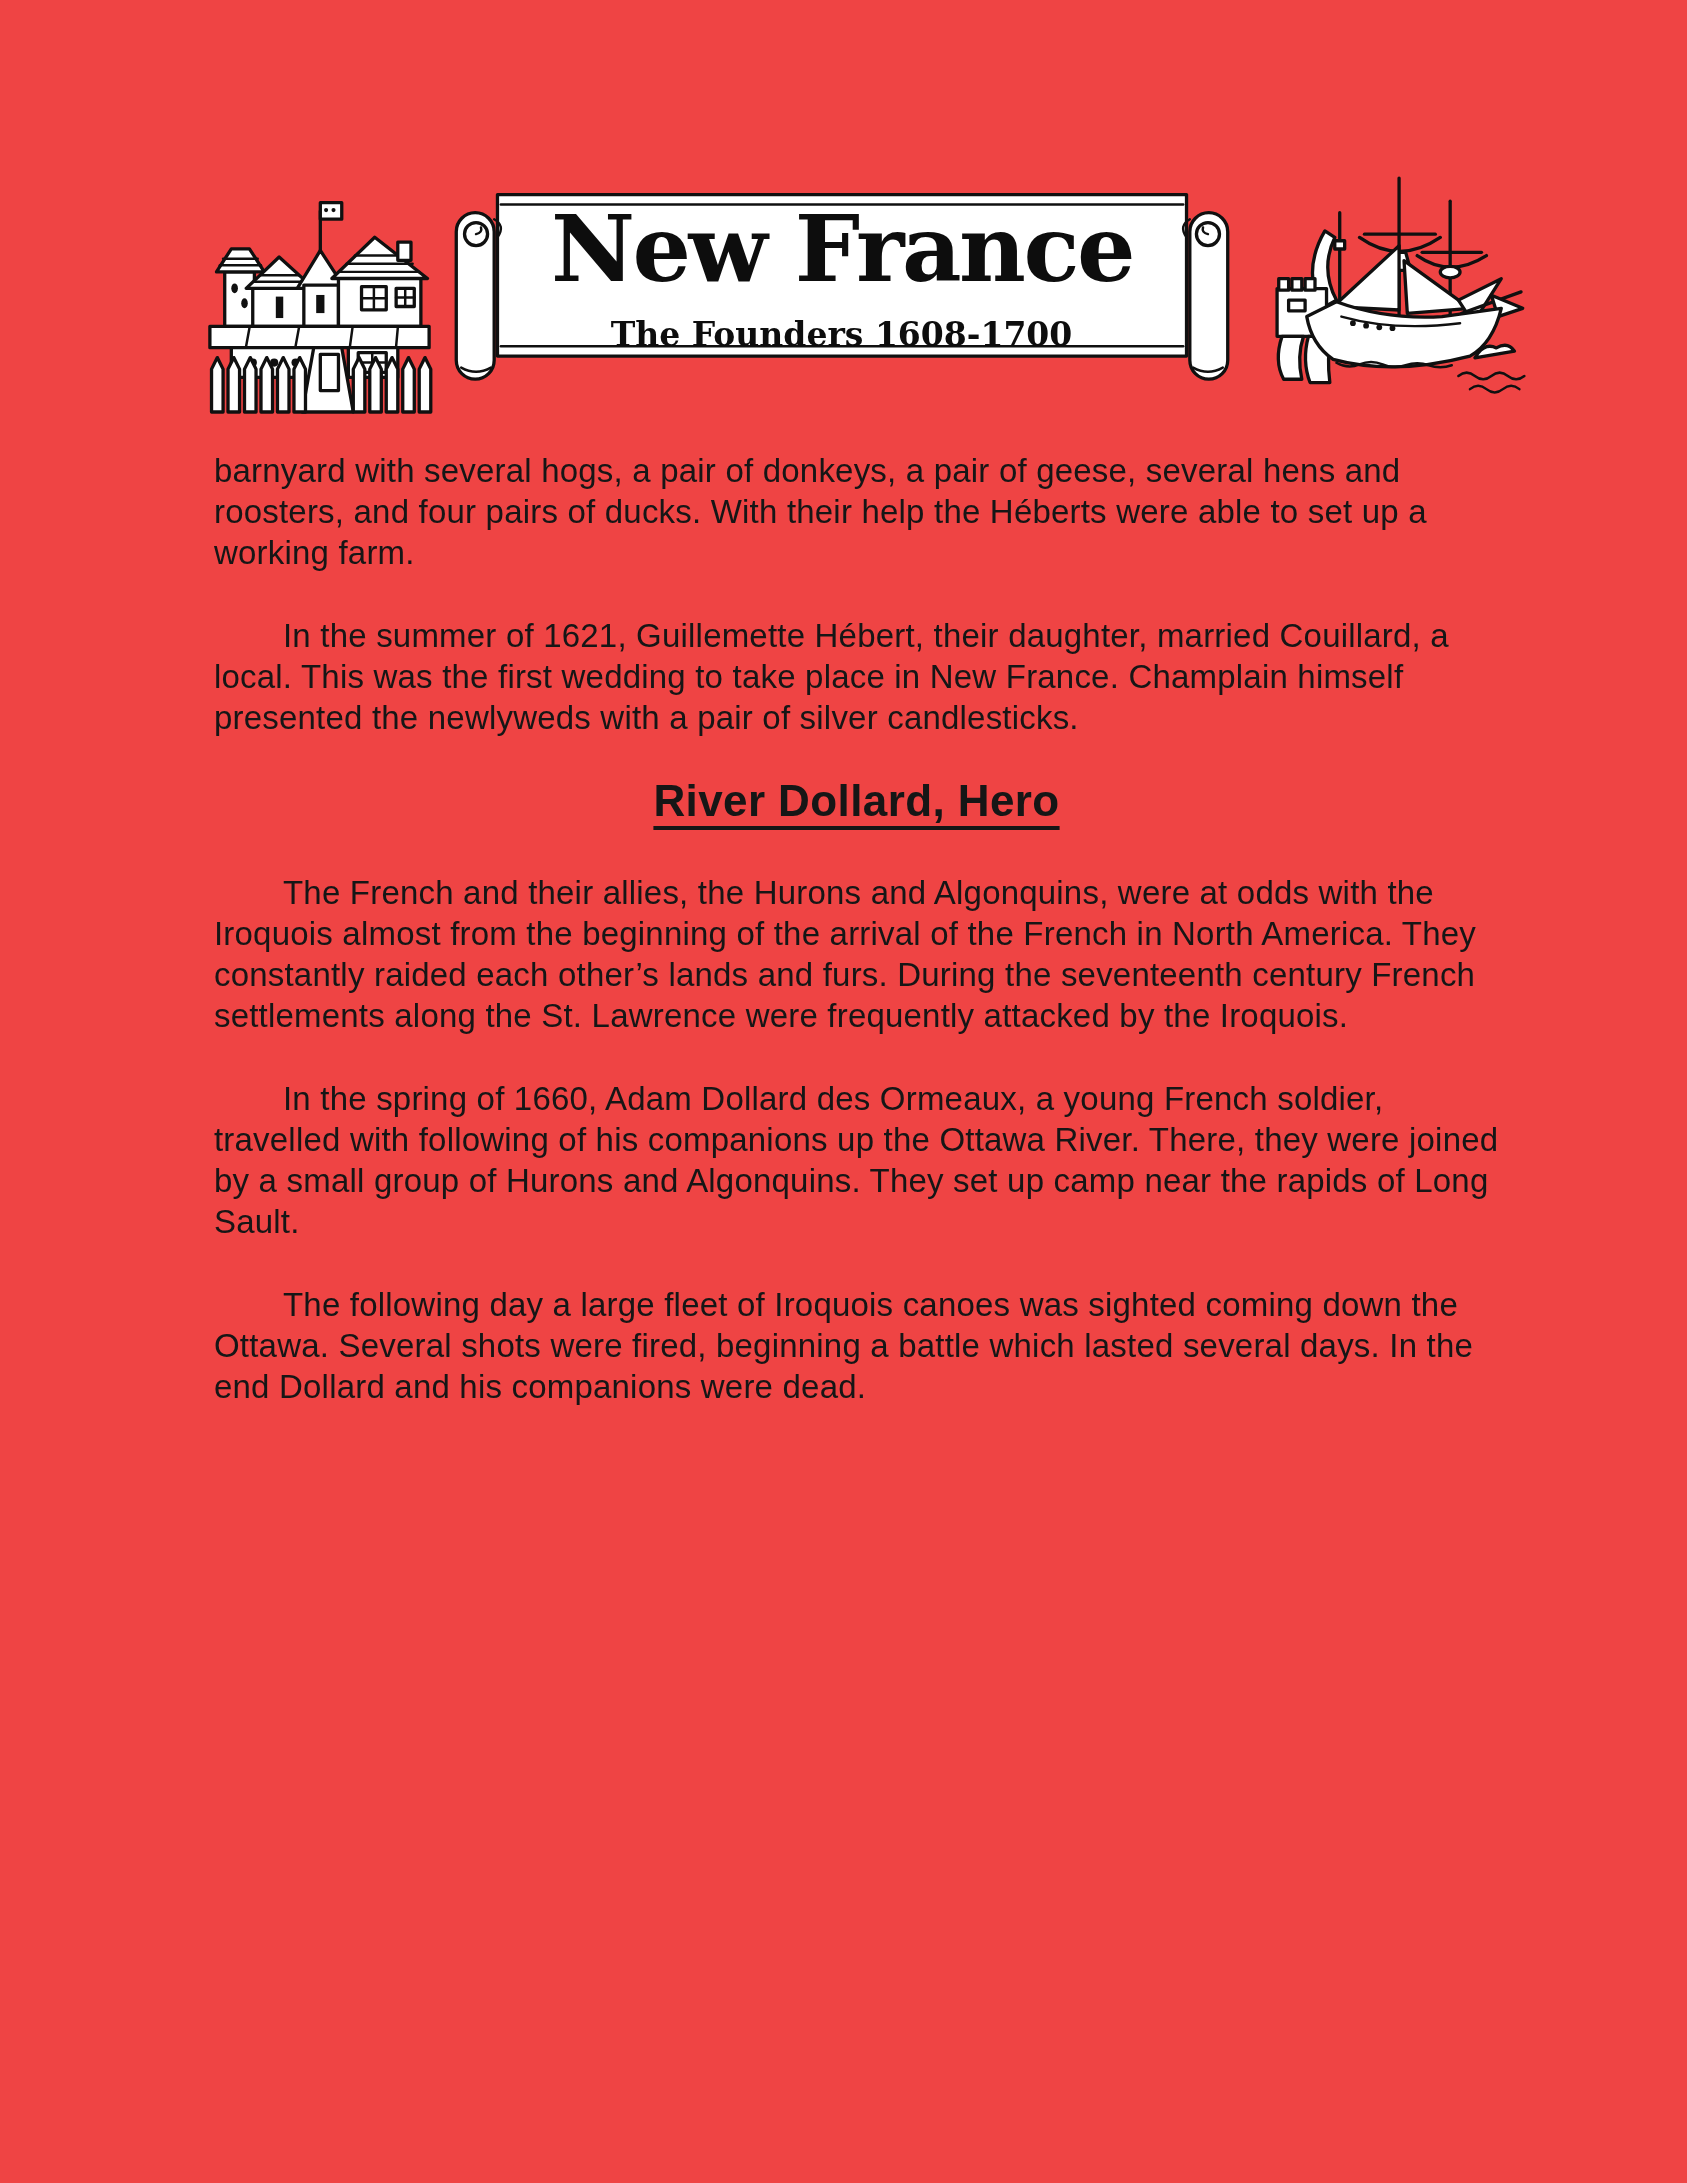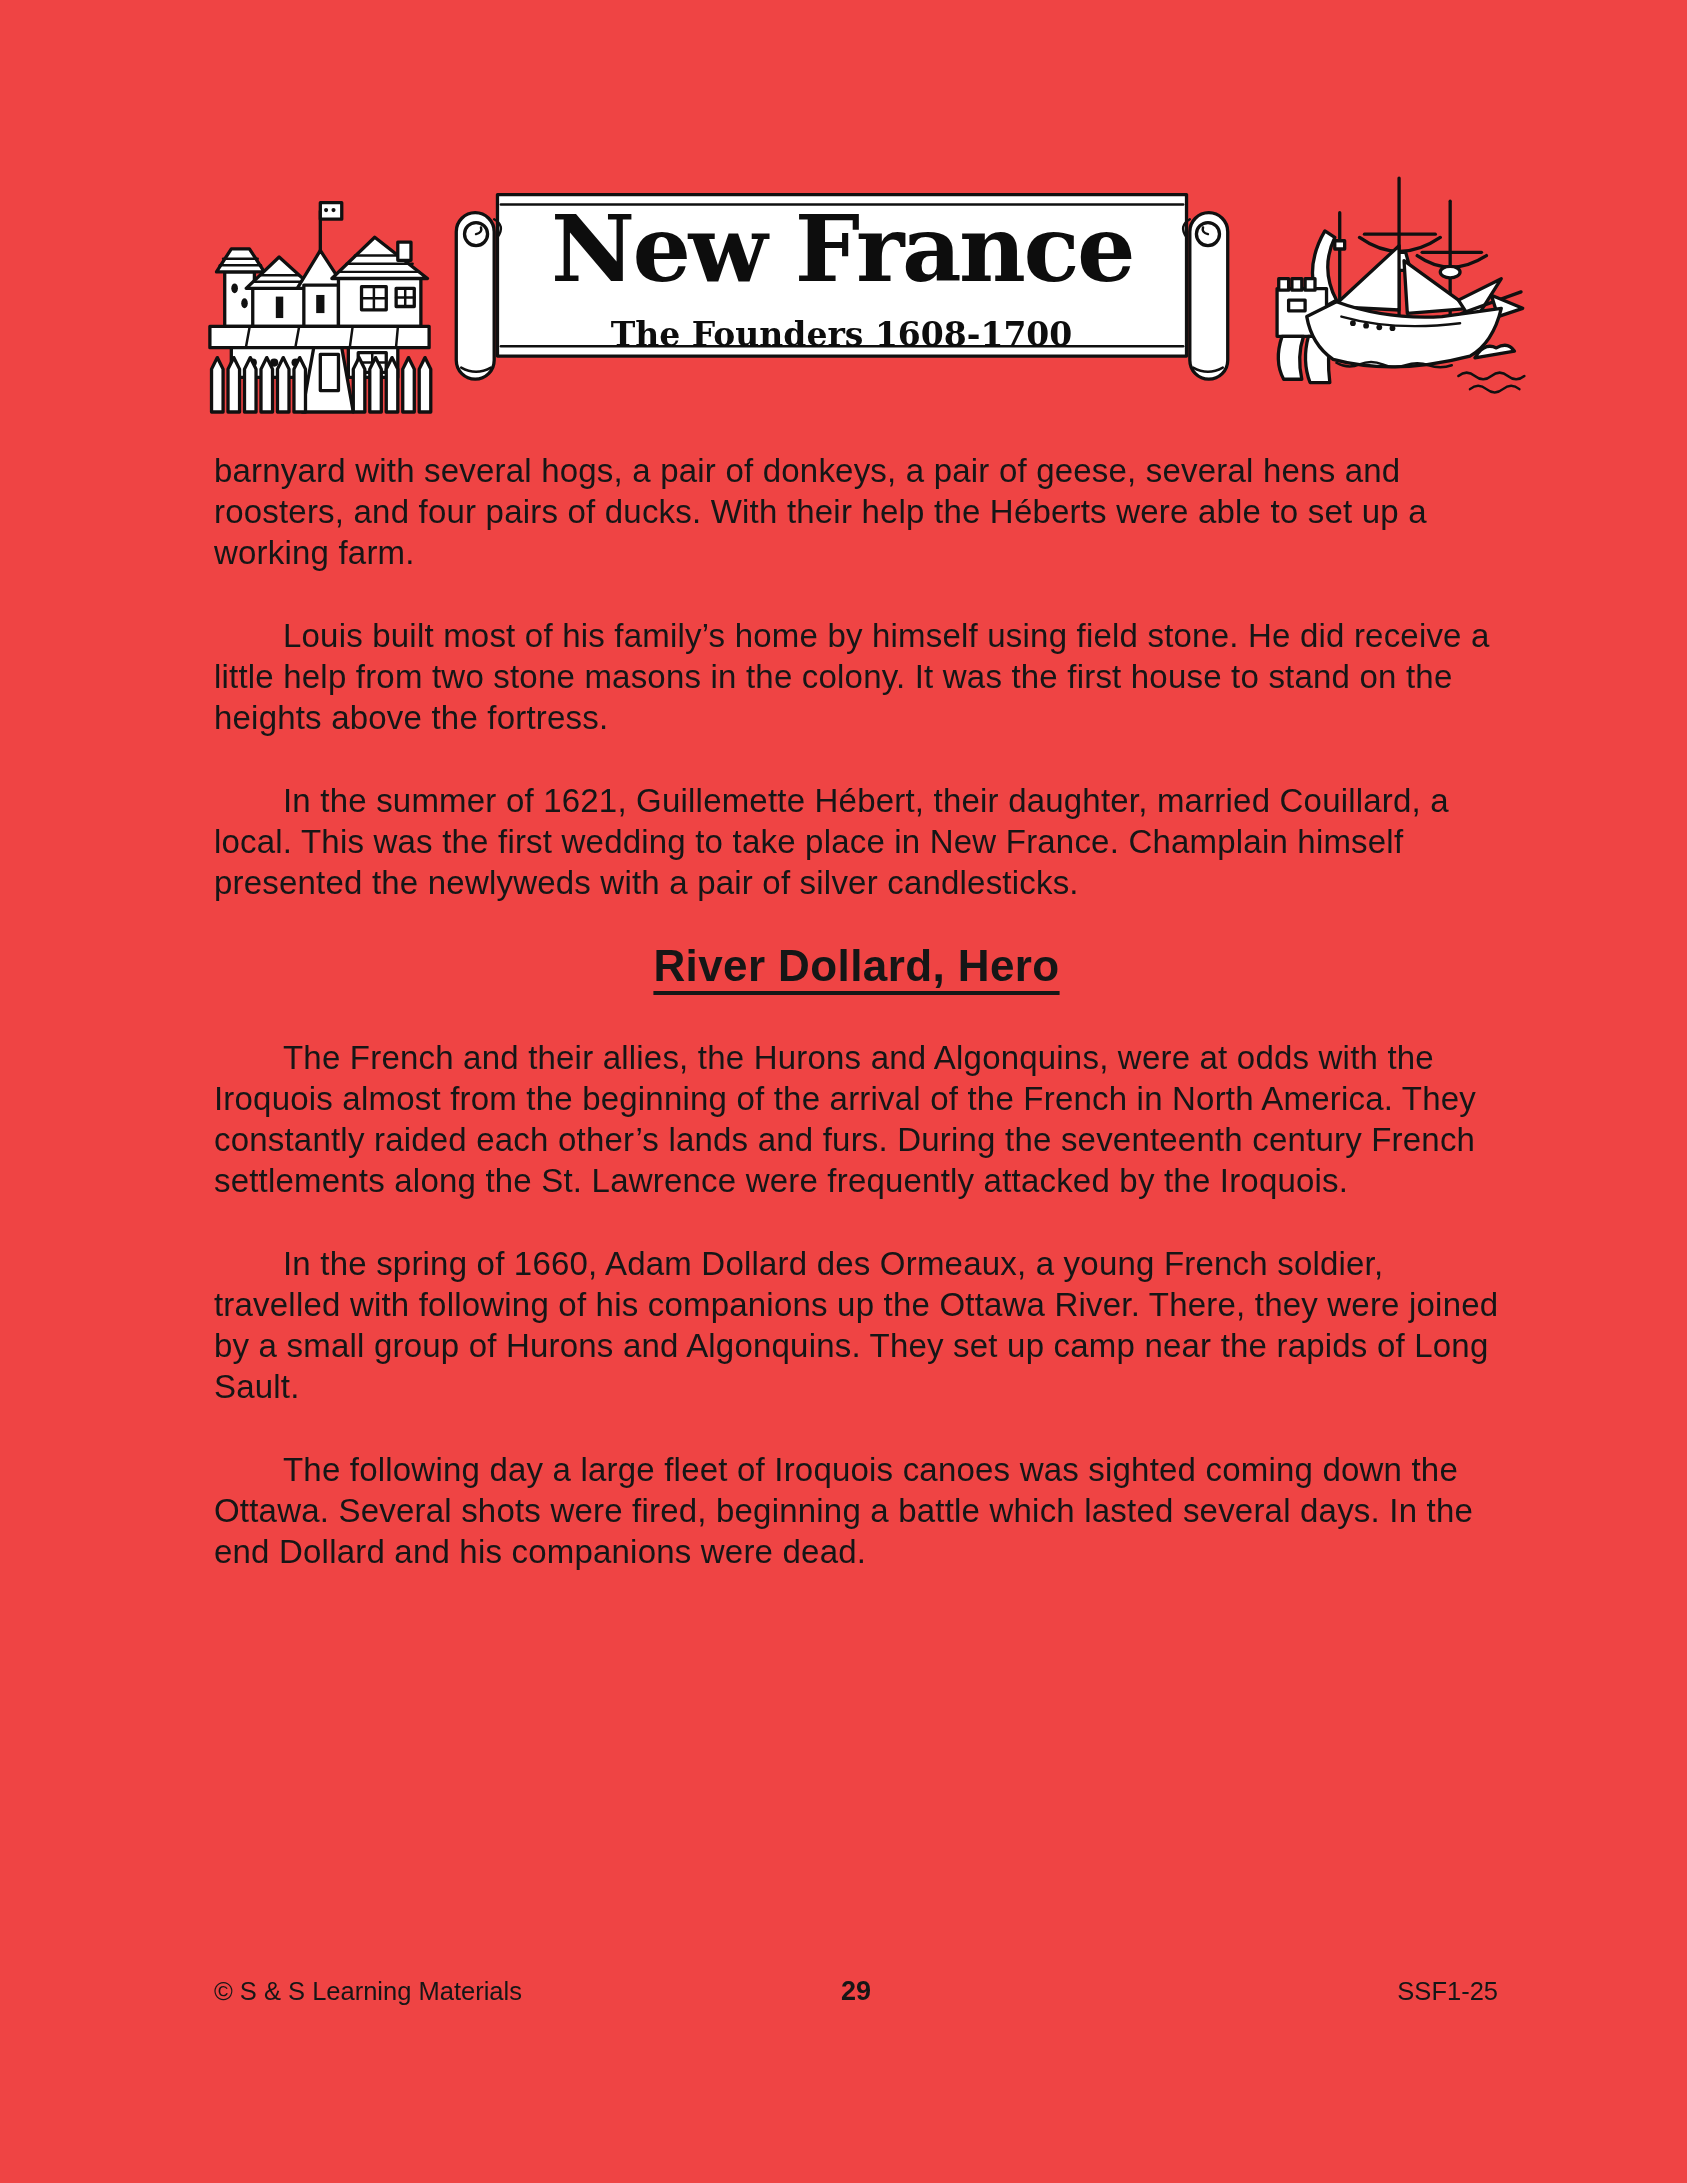--- a/index.html
+++ b/index.html
@@ -214,30 +214,24 @@
       <path class="ln2" d="M100,252 q14,8 28,2 q14,-6 28,0 q14,6 28,1 q14,-5 28,0 q14,5 28,0"></path>
 
       <path class="fw" d="M272,240 q10,-12 22,-6 q14,-8 22,4 l-48,8 Z"></path>
       <path class="ln2" d="M248,268 q10,-8 20,0 t20,0 t20,0 t20,0"></path>
       <path class="ln2" d="M262,284 q10,-8 20,0 t20,0 t20,0"></path>
     </svg>
   </div>
 
   <div class="content">
     <p>barnyard with several hogs, a pair of donkeys, a pair of geese, several hens and roosters, and four pairs of ducks. With their help the Héberts were able to set up a working farm.</p>
-    <p class="indent">Louis built most of his family’s home by himself using field stone. He did receive a little help from two stone masons in the colony. It was the first house to stand on the heights above the fortress.</p>
     <p class="indent">In the summer of 1621, Guillemette Hébert, their daughter, married Couillard, a local. This was the first wedding to take place in New France. Champlain himself presented the newlyweds with a pair of silver candlesticks.</p>
 
     <div class="section-heading">River Dollard, Hero</div>
 
     <p class="indent">The French and their allies, the Hurons and Algonquins, were at odds with the Iroquois almost from the beginning of the arrival of the French in North America. They constantly raided each other’s lands and furs. During the seventeenth century French settlements along the St. Lawrence were frequently attacked by the Iroquois.</p>
     <p class="indent">In the spring of 1660, Adam Dollard des Ormeaux, a young French soldier, travelled with following of his companions up the Ottawa River. There, they were joined by a small group of Hurons and Algonquins. They set up camp near the rapids of Long Sault.</p>
     <p class="indent">The following day a large fleet of Iroquois canoes was sighted coming down the Ottawa. Several shots were fired, beginning a battle which lasted several days. In the end Dollard and his companions were dead.</p>
   </div>
 
-  <div class="footer">
-    <span class="copyright">© S &amp; S Learning Materials</span>
-    <span class="pageno">29</span>
-    <span class="code">SSF1-25</span>
-  </div>
 
 </div>
 
 
 </body></html>

